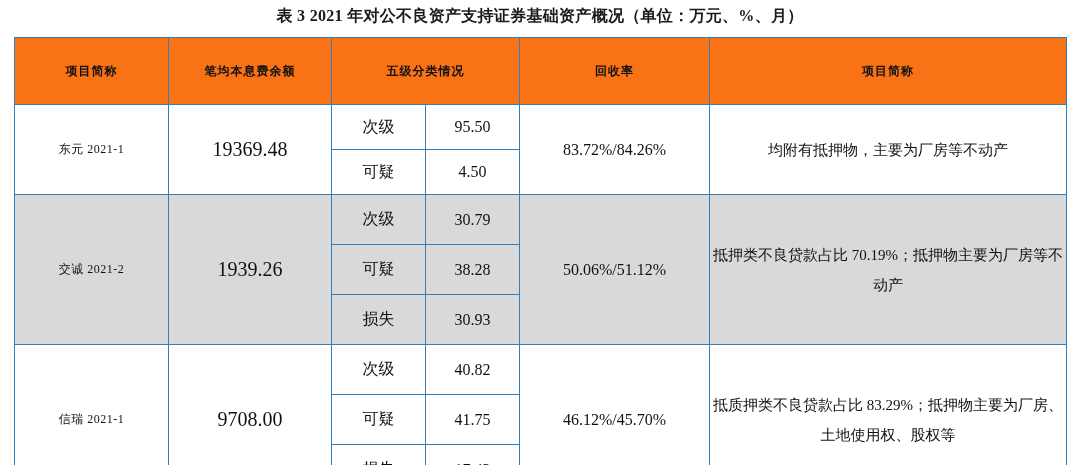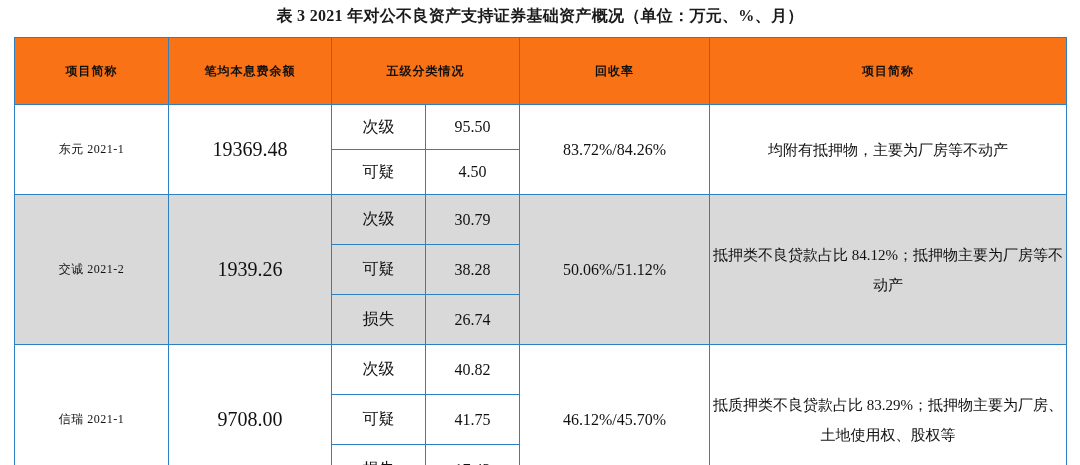--- a/index.html
+++ b/index.html
@@ -162,27 +162,27 @@
                 <tr>
               <td>次级</td>
               <td>30.79</td>
             </tr>
             <tr>
               <td>可疑</td>
               <td>38.28</td>
             </tr>
             <tr>
               <td>损失</td>
-              <td>26.74</td>
+              <td>30.93</td>
             </tr>
           </tbody>
             </table>
         </td>
         <td class="rate-cell">50.06%/51.12%</td>
-        <td class="guar-cell">抵押类不良贷款占比 84.12%；抵押物主要为厂房等不动产</td>
+        <td class="guar-cell">抵押类不良贷款占比 70.19%；抵押物主要为厂房等不动产</td>
       </tr>
 
       <tr class="row-plain r3">
         <td class="name-cell">信瑞 2021-1</td>
         <td class="num-cell">9708.00</td>
         <td class="grade-host">
           <table class="grade">
             <tbody>
                 <tr>
               <td>次级</td>

